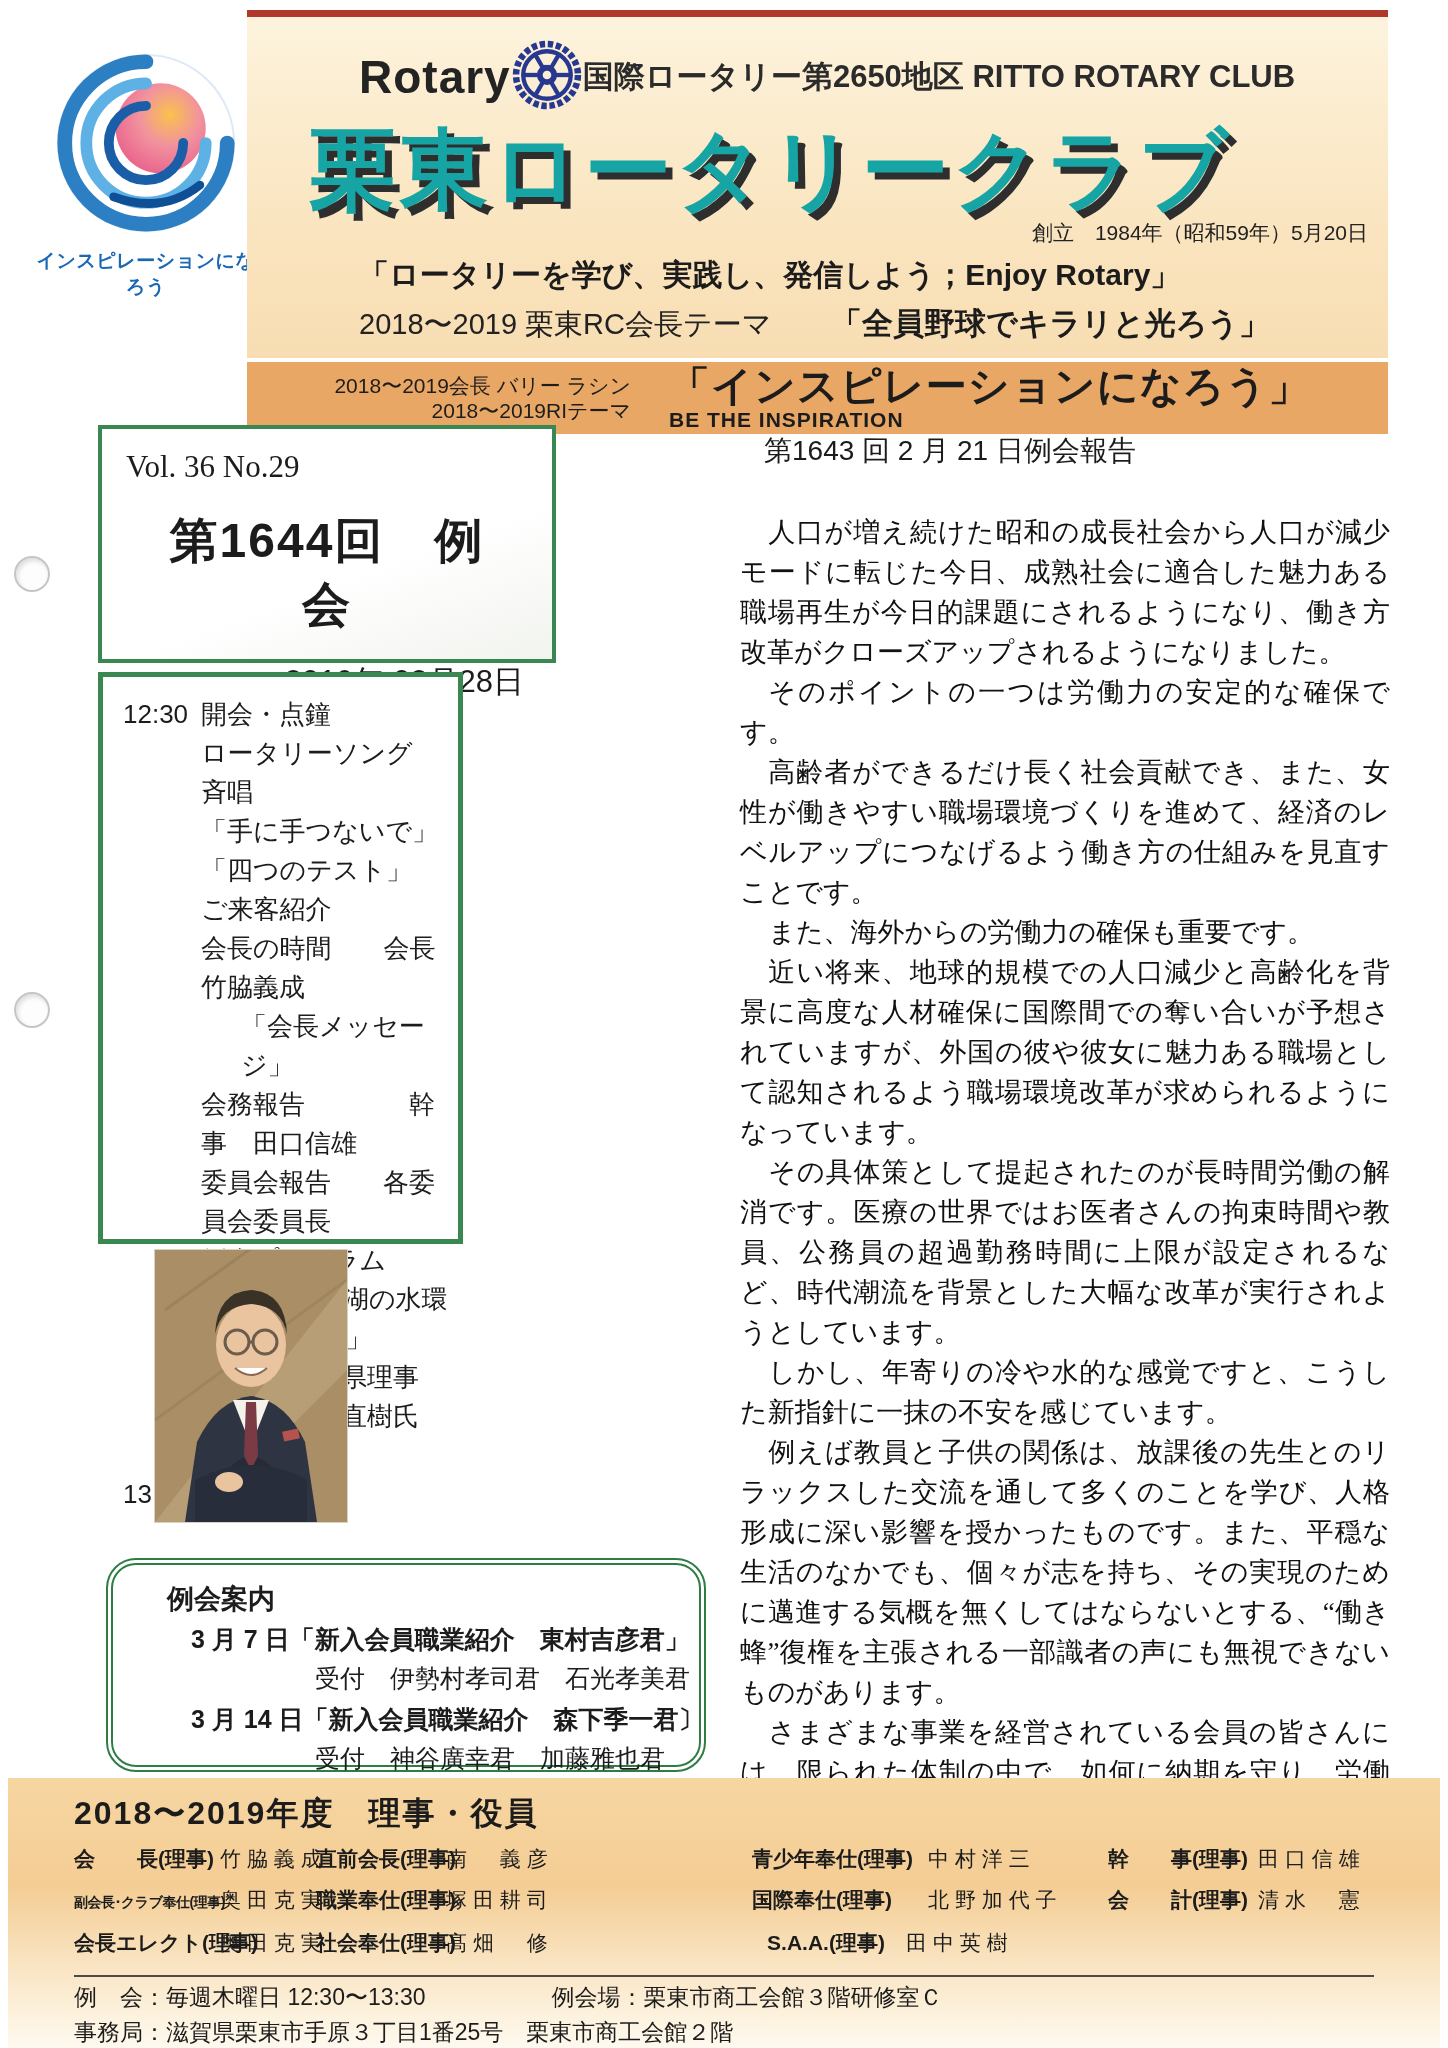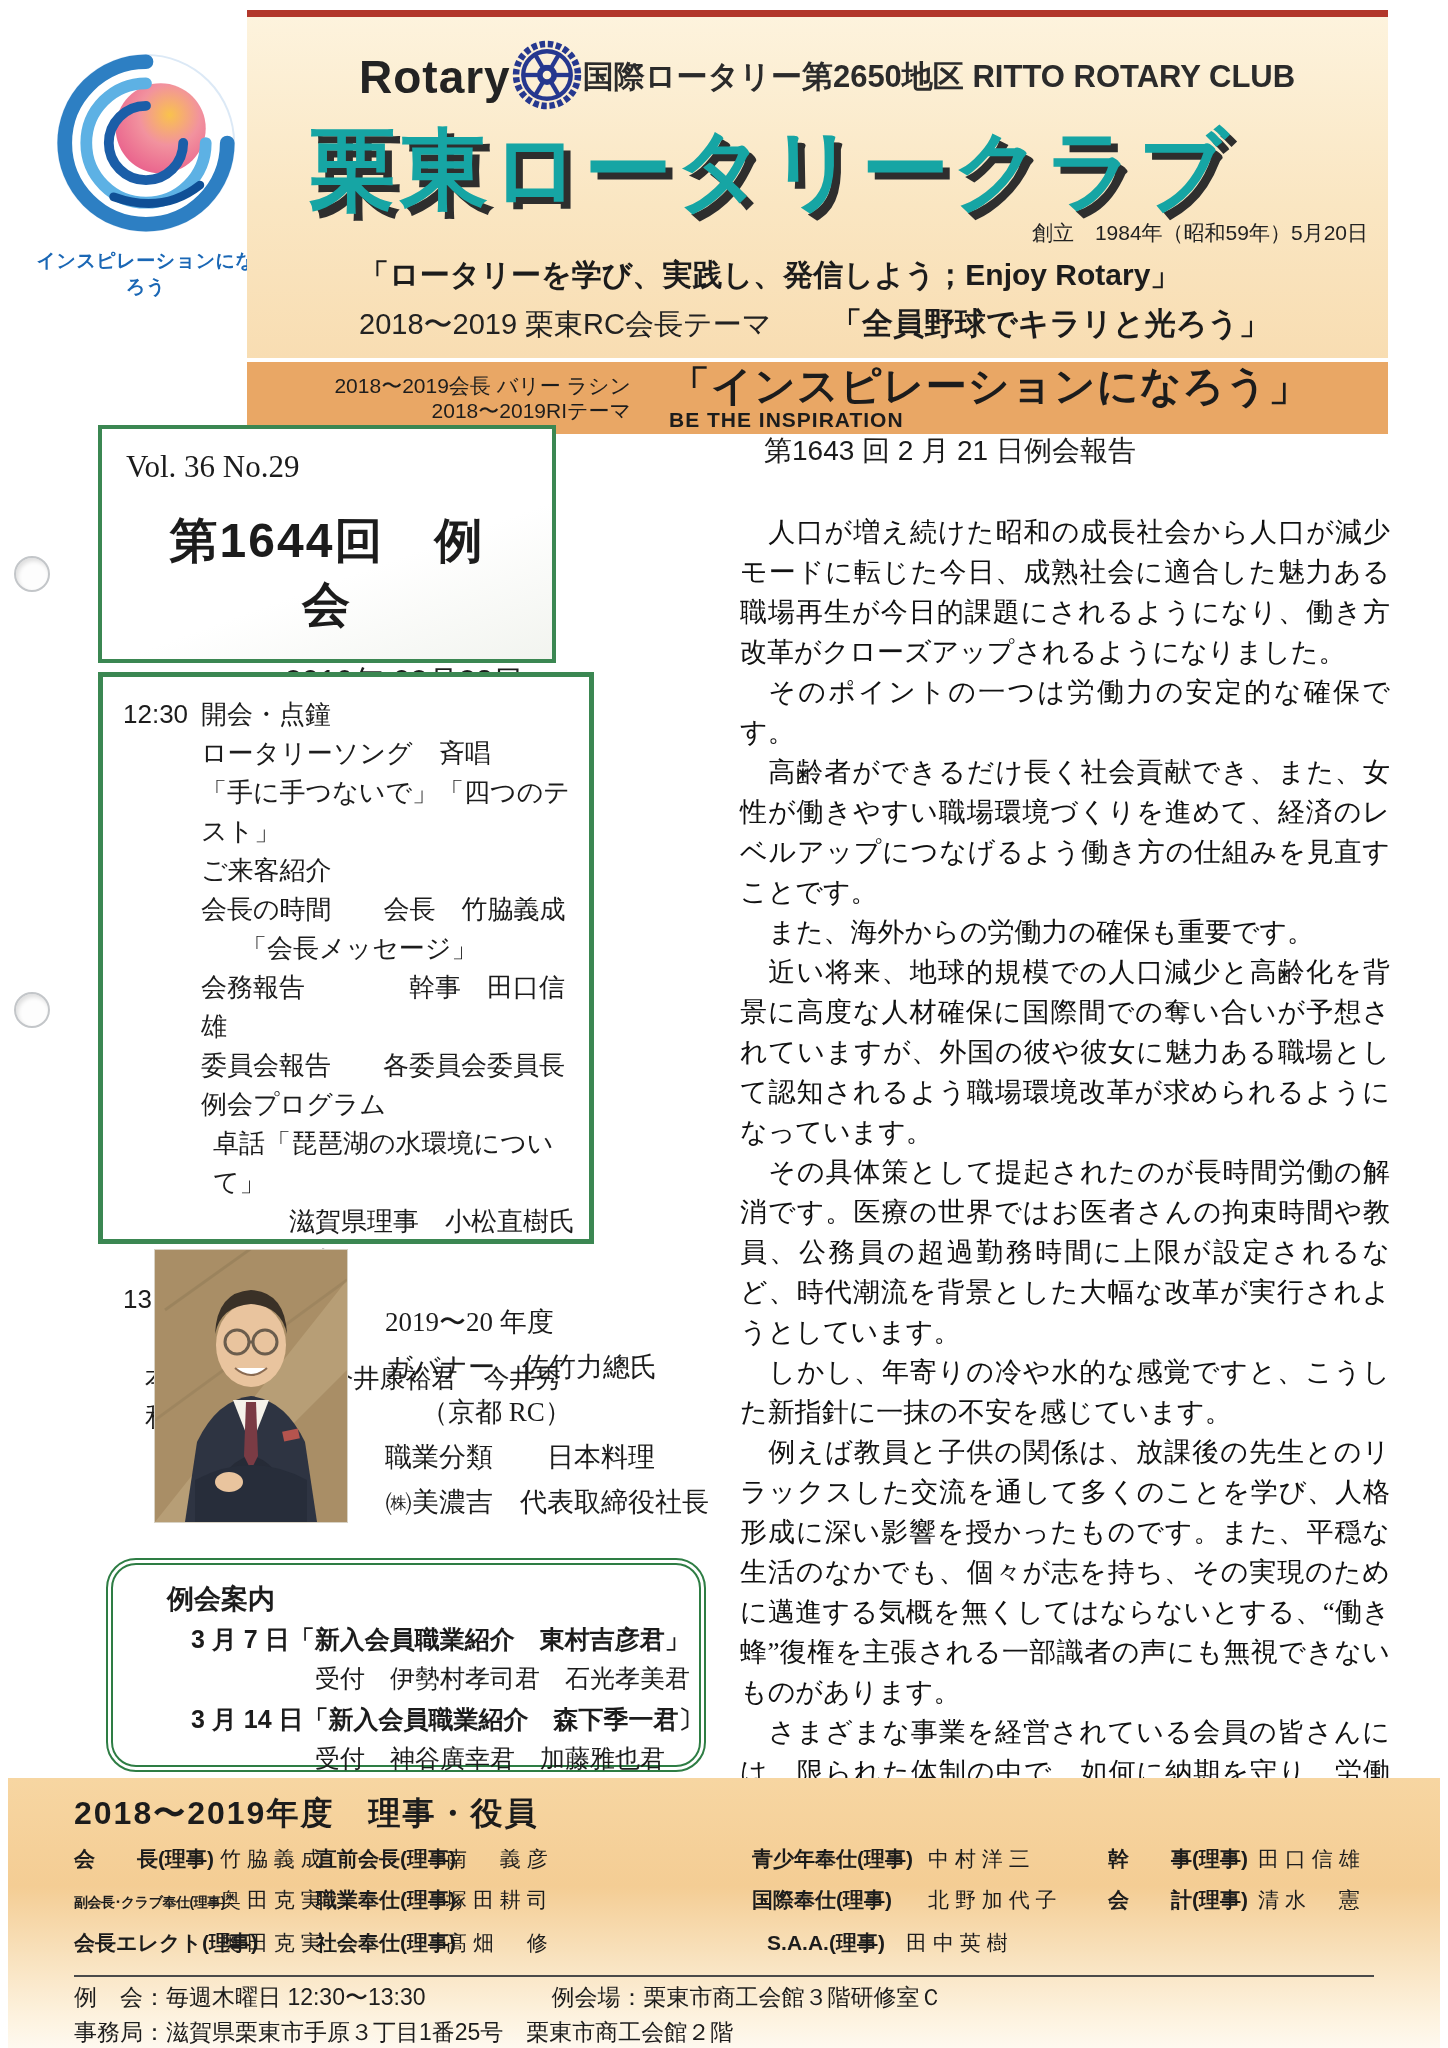--- a/index.html
+++ b/index.html
@@ -41,21 +41,21 @@
   .theme-en { font-size:21px; font-weight:bold; letter-spacing:1px; }
 
   
   .issue-box { position:absolute; left:98px; top:425px; width:458px; height:238px;
     border:4px solid #3b8752; background:linear-gradient(160deg,#ffffff 60%,#f2f4ef 100%); padding:20px 24px; }
   .issue-vol { font-family:"Liberation Serif","DejaVu Serif",serif; font-size:31px; }
   .issue-title { text-align:center; font-size:48px; font-weight:800; letter-spacing:2px; margin-top:24px; }
   .issue-date { text-align:right; font-size:31px; margin-top:24px; padding-right:4px; }
 
   
-  .program-box { position:absolute; left:98px; top:672px; width:496px; height:572px;
+  .program-box { position:absolute; left:98px; top:672px; width:365px; height:572px;
     border:5px solid #3b8752; background:#fff; padding:18px 8px 8px 20px;
     font-size:26px; line-height:39px; }
   .p-line { display:flex; }
   .p-time { flex:0 0 78px; }
   .ind2 { padding-left:40px; }
   .ind2b { padding-left:12px; }
   .ind3 { padding-left:88px; }
   .reception { margin-top:40px; padding-left:22px; }
 
   
@@ -252,27 +252,20 @@
         <circle cx="110" cy="92" r="12" fill="none" stroke="#6b5d4d" stroke-width="3"></circle>
         <line x1="94" y1="92" x2="98" y2="92" stroke="#6b5d4d" stroke-width="3"></line>
         <path d="M80 118 Q96 132 112 118" fill="#fff" stroke="#8a6b52" stroke-width="2"></path>
         <polygon points="78,150 96,196 114,150" fill="#f5f2ea"></polygon>
         <polygon points="91,152 101,152 103,206 96,220 89,206" fill="#7a3b44"></polygon>
         <rect x="128" y="180" width="16" height="10" fill="#b5544e" transform="rotate(-12 136 185)"></rect>
         <path d="M40 230 Q96 200 152 230 L152 272 L40 272 Z" fill="#272d3a"></path>
         <ellipse cx="74" cy="232" rx="14" ry="10" fill="#e9c49e"></ellipse>
       </svg>
     </span>
-    <div class="gov-caption">
-      <div>2019〜20 年度</div>
-      <div>ガバナー　佐竹力總氏</div>
-      <div class="indent">（京都 RC）</div>
-      <div>職業分類　　日本料理</div>
-      <div>㈱美濃吉　代表取締役社長</div>
-    </div>
   </div>
 
   <div class="announce-box">
     <div class="announce-title">例会案内</div>
     <div class="a-date">3 月 7 日「新入会員職業紹介　東村吉彦君」</div>
     <div class="a-recept">受付　伊勢村孝司君　石光孝美君</div>
     <div class="a-date">3 月 14 日「新入会員職業紹介　森下季一君〕</div>
     <div class="a-recept">受付　神谷廣幸君　加藤雅也君</div>
   </div>
 

